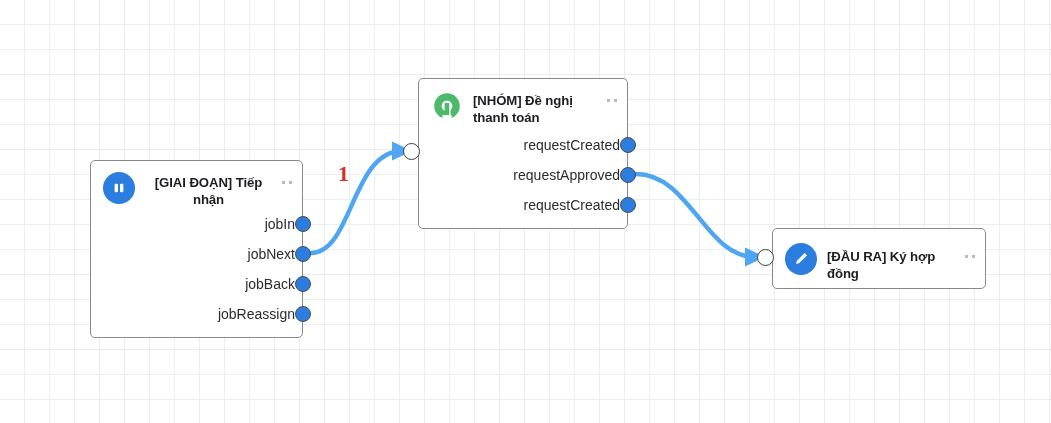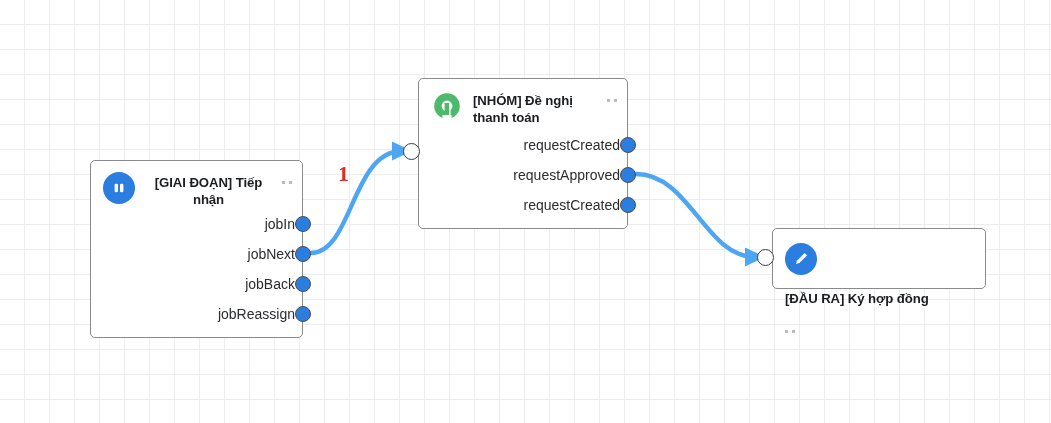--- a/index.html
+++ b/index.html
@@ -206,21 +206,21 @@
       <div class="port-row" style="top:126px;">
         <span class="port-label">requestCreated</span>
         <span class="port-dot"></span>
       </div>
     </div>
   </div>
 
   <div class="in-port" style="left:403px; top:143px;"></div>
 
   <div class="node" style="left:772px; top:228px; width:214px; height:61px;">
-    <div class="node-header" style="padding-top:14px;flex-direction:column;">
+    <div class="node-header" style="padding-top:14px;">
       <div class="node-icon icon-blue">
         <svg width="18" height="18" viewBox="0 0 18 18">
           <path d="M12.6 3.0 L15.0 5.4 L7.3 13.1 L4.1 13.9 L4.9 10.7 Z" fill="#ffffff"></path>
         </svg>
       </div>
       <div class="node-title" style="padding-top:6px;">[ĐẦU RA] Ký hợp đồng</div>
       <div class="dots" style="padding-top:12px;">
         <i></i>
         <i></i>
       </div>

